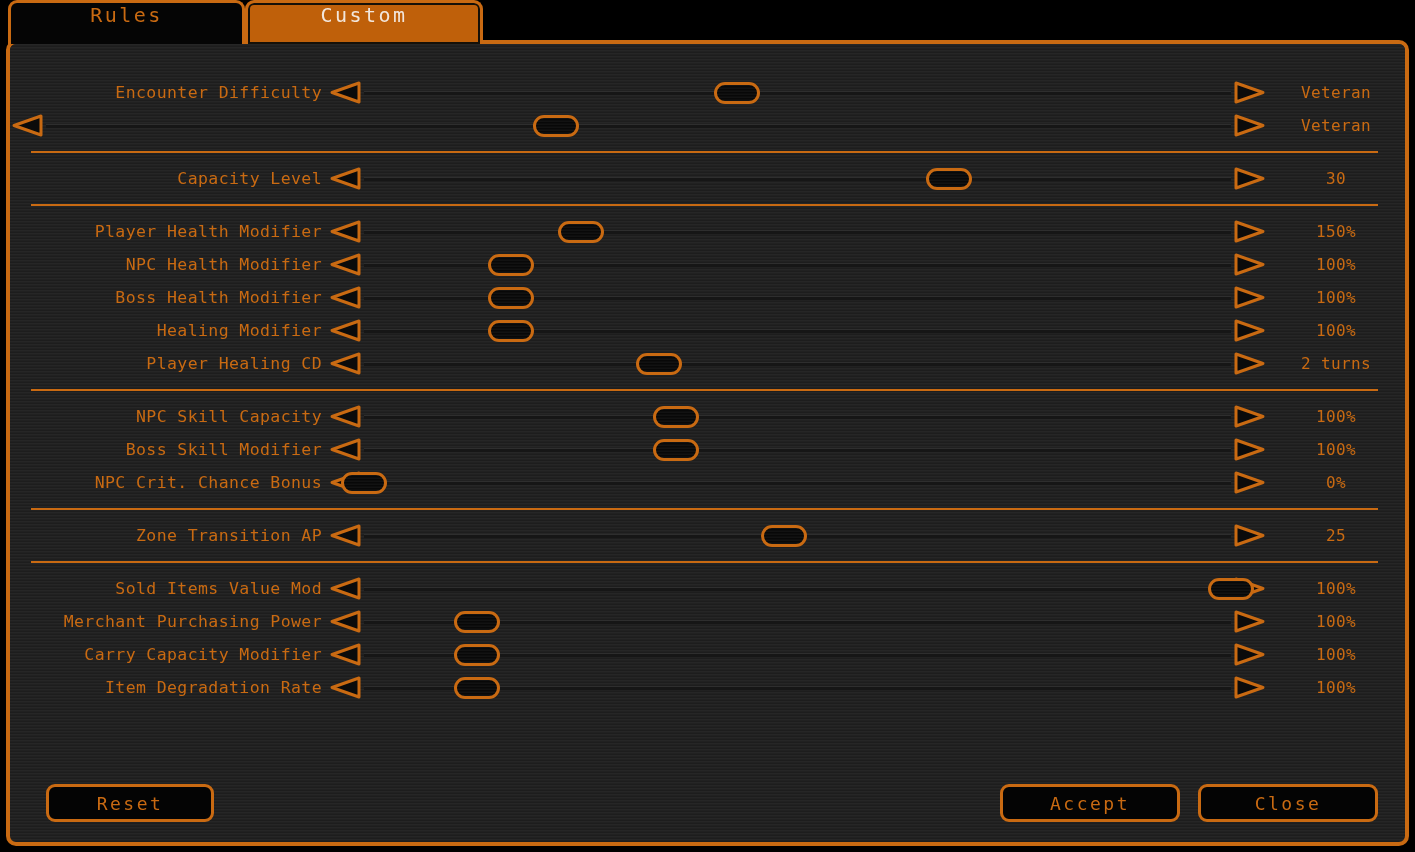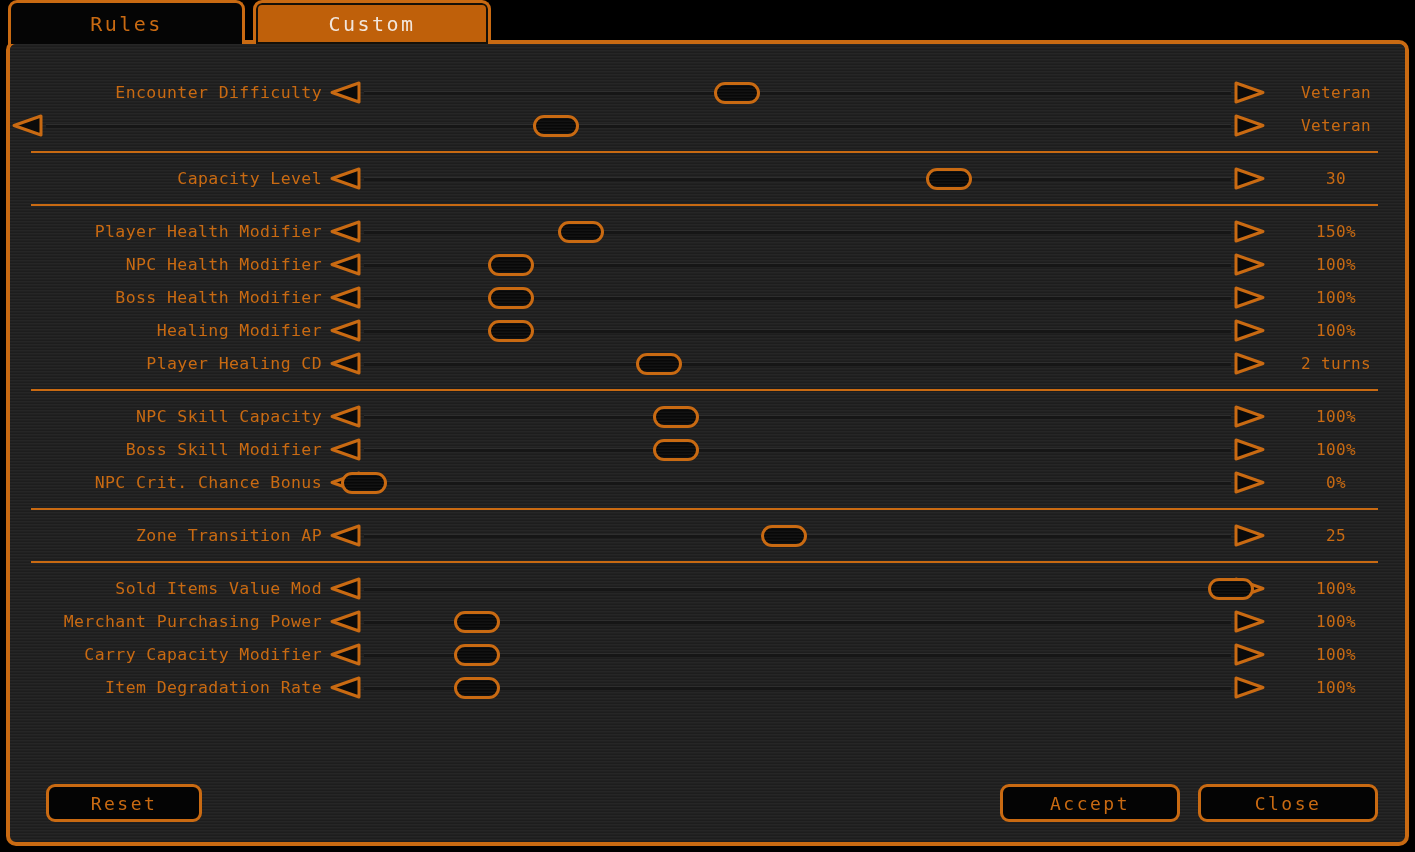--- a/index.html
+++ b/index.html
@@ -39,35 +39,33 @@
     display: flex;
     align-items: flex-start;
     z-index: 6;
   }
   .tab {
     height: 44px;
     border: 3px solid #c96a12;
     border-bottom: none;
     border-radius: 9px 9px 0 0;
     display: flex;
-    align-items: center;
     justify-content: center;
     font-size: 20px;
     letter-spacing: 2.5px;
     cursor: pointer;
     user-select: none;
   }
   .tab-rules {
     margin-left: 8px;
     width: 237px;
     background: #050505;
     color: #c96a12;
   }
   .tab-custom {
-    margin-left: 8px;
     width: 238px;
     background: #bf600a;
     color: #f2e6dc;
     box-shadow: inset 0 0 0 2px #151008;
   }
 
   
   .panel {
     position: absolute;
     left: 6px;
@@ -182,21 +180,21 @@
     color: #c96a12;
     font-family: "DejaVu Sans Mono", "Liberation Mono", monospace;
     font-size: 18px;
     letter-spacing: 2.5px;
     display: flex;
     align-items: center;
     justify-content: center;
     cursor: pointer;
     user-select: none;
   }
-  .btn-reset  { left: 36px;  width: 156px; }
+  .btn-reset  { left: 36px;  width: 168px; }
   .btn-accept { right: 225px; width: 180px; }
   .btn-close  { right: 27px;  width: 180px; }
 </style>
 </head>
 <body>
 
 <div id="app">
 
   <div class="tabbar">
     <div class="tab tab-rules">

